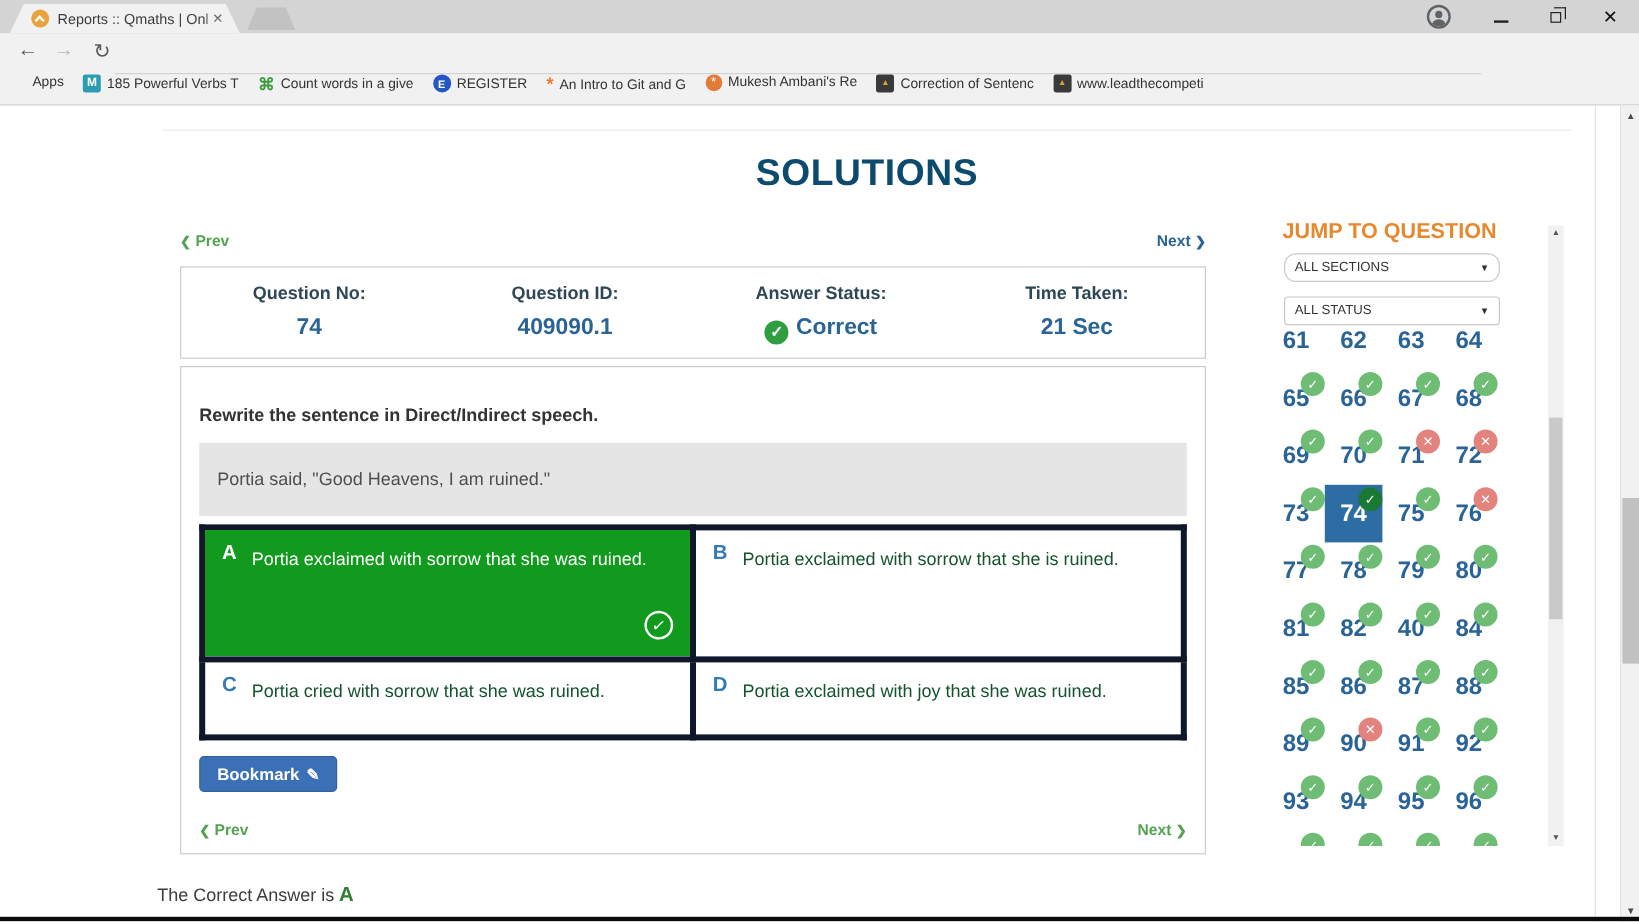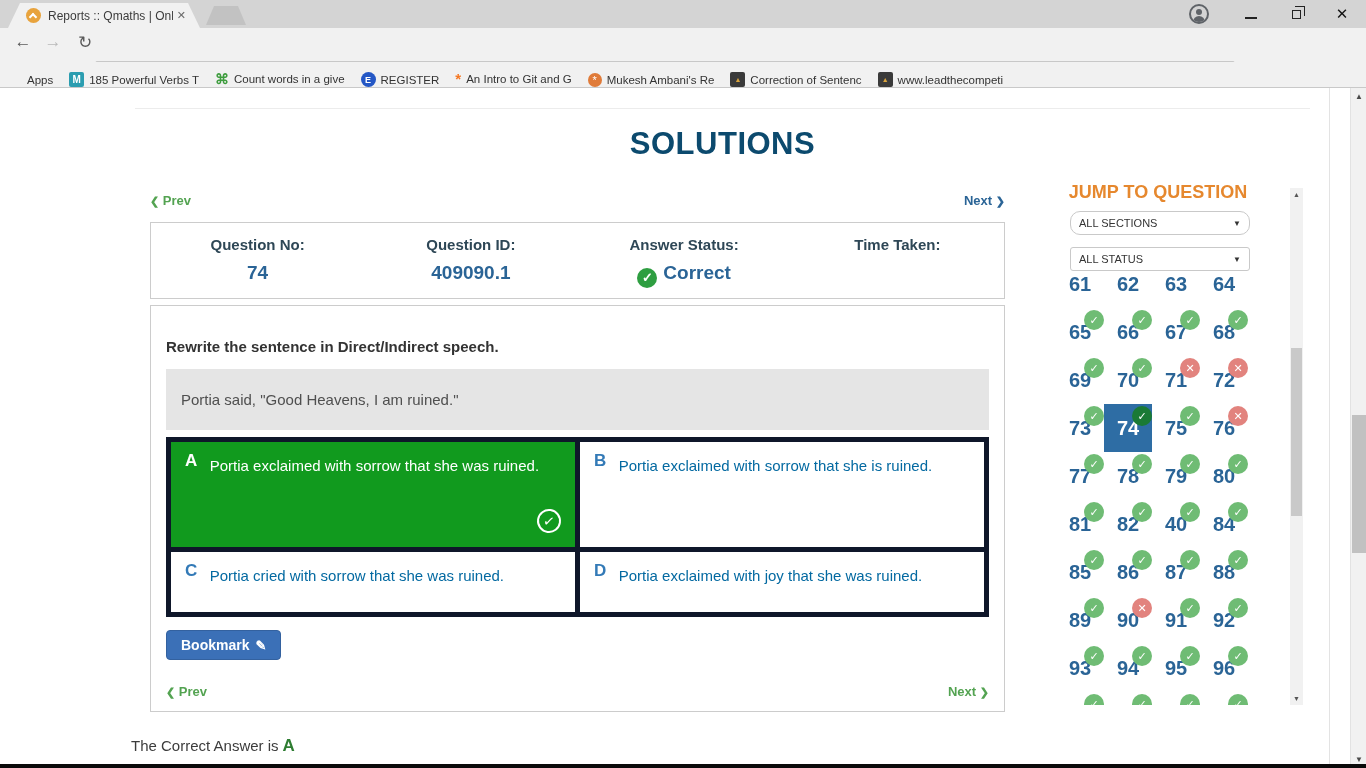--- a/index.html
+++ b/index.html
@@ -34,21 +34,21 @@
   .omnibox { position:absolute; left:95px; top:33px; width:1140px; height:25px; background:#fff;
              border:1px solid #c8c8c8; border-radius:2px; display:flex; align-items:center; padding:0 8px; }
   .info-i { color:#5f6368; font-size:13px; margin-right:7px; }
   .url { font-size:13px; color:#242424; white-space:nowrap; overflow:hidden; flex:1; }
   .url .path { color:#5f5f5f; }
   .star { color:#6a6a6a; font-size:14px; margin-left:8px; }
   .ext { position:absolute; top:35px; width:22px; height:22px; }
   .menu-dots { position:absolute; left:1340px; top:35px; font-size:15px; color:#555; letter-spacing:0; width:18px; text-align:center; }
 
   .bookmarks { position:absolute; left:0; top:62px; width:1366px; height:26px; background:#f1f1f1;
-               border-bottom:1px solid #c9c9c9; display:flex; align-items:flex-end; padding-left:8px; }
+               border-bottom:1px solid #c9c9c9; display:flex; align-items:flex-start; padding-left:8px; }
   .bm { display:flex; align-items:center; margin-right:16px; font-size:11.5px; color:#333; white-space:nowrap; }
   .bm .ic { margin-right:5px; display:inline-flex; align-items:center; justify-content:center; }
   .apps-grid { width:14px; height:14px; display:grid; grid-template-columns:repeat(3,4px); grid-template-rows:repeat(3,4px); gap:1px; }
   .apps-grid b { border-radius:1px; }
   .sq { width:15px; height:15px; border-radius:2px; color:#fff; font-weight:bold; font-size:10px; display:inline-flex; align-items:center; justify-content:center; }
   .m-ic { background:#2b9db0; }
   .cmd-ic { color:#3f9d3f; font-size:14px; font-weight:bold; }
   .e-ic { width:15px; height:15px; border-radius:50%; background:#2457c5; color:#fff; font-weight:bold; font-size:9px; display:inline-flex; align-items:center; justify-content:center; }
   .hub-ic { color:#f57722; font-size:15px; font-weight:bold; }
   .flower-ic { width:14px; height:14px; border-radius:50%; background:#e07b39; color:#fff; font-size:11px; line-height:14px; text-align:center; }
@@ -74,21 +74,21 @@
                font-size:13px; align-items:center; justify-content:center; vertical-align:-3px; margin-right:6px; }
 
   .q-card { position:absolute; left:150px; top:217px; width:855px; height:407px; background:#fff;
             border:1px solid #ccc; padding:15px; }
   .q-text { margin-top:17px; font-size:15px; font-weight:bold; color:#333; }
   .passage { margin-top:14px; background:#e5e5e5; color:#4f4f4f; font-size:15px; padding:22px 15px; }
   .opt-table { margin-top:7px; width:100%; border-collapse:collapse; table-layout:fixed; }
   .opt-table td { border:5px solid #0f172a; vertical-align:top; padding:9px 14px; height:65px; }
   .opt-table tr:first-child td { height:110px; }
   .opt-letter { font-size:17px; font-weight:bold; color:#337ab7; }
-  .opt-text { font-size:15px; color:#0369a1; position:relative; top:5px; margin-left:8px; }
+  .opt-text { font-size:15px; color:#14532d; position:relative; top:5px; margin-left:8px; }
   td.correct-opt { background:#119a1e; position:relative; }
   td.correct-opt .opt-letter, td.correct-opt .opt-text { color:#fff; }
   .opt-check { position:absolute; right:14px; bottom:14px; width:24px; height:24px; border:2px solid #fff;
                border-radius:50%; color:#fff; font-size:14px; display:flex; align-items:center; justify-content:center;
                transform:rotate(8deg); }
   .bookmark-btn { margin-top:13px; display:inline-flex; align-items:center; background:#3b70b7; color:#fff;
                   font-size:14px; font-weight:bold; border:1px solid #33619f; border-radius:4px;
                   padding:6px 14px; }
   .bookmark-btn .pencil { margin-left:6px; font-size:13px; }
   .nav-bottom { top:0; position:static; display:flex; justify-content:space-between; margin-top:24px;
@@ -252,20 +252,21 @@
       <div class="info-col">
         <div class="info-label">Question ID:</div>
         <div class="info-value">409090.1</div>
       </div>
       <div class="info-col">
         <div class="info-label">Answer Status:</div>
         <div class="info-value"><span class="ok-circle">✓</span><span>Correct</span></div>
       </div>
       <div class="info-col">
         <div class="info-label">Time Taken:</div>
+        <div class="info-value">21 Sec</div>
       </div>
     </div>
 
     <div class="q-card">
       <div class="q-text">Rewrite the sentence in Direct/Indirect speech.</div>
       <div class="passage">Portia said, "Good Heavens, I am ruined."</div>
       <table class="opt-table">
         <tbody>
             <tr>
           <td class="correct-opt">

